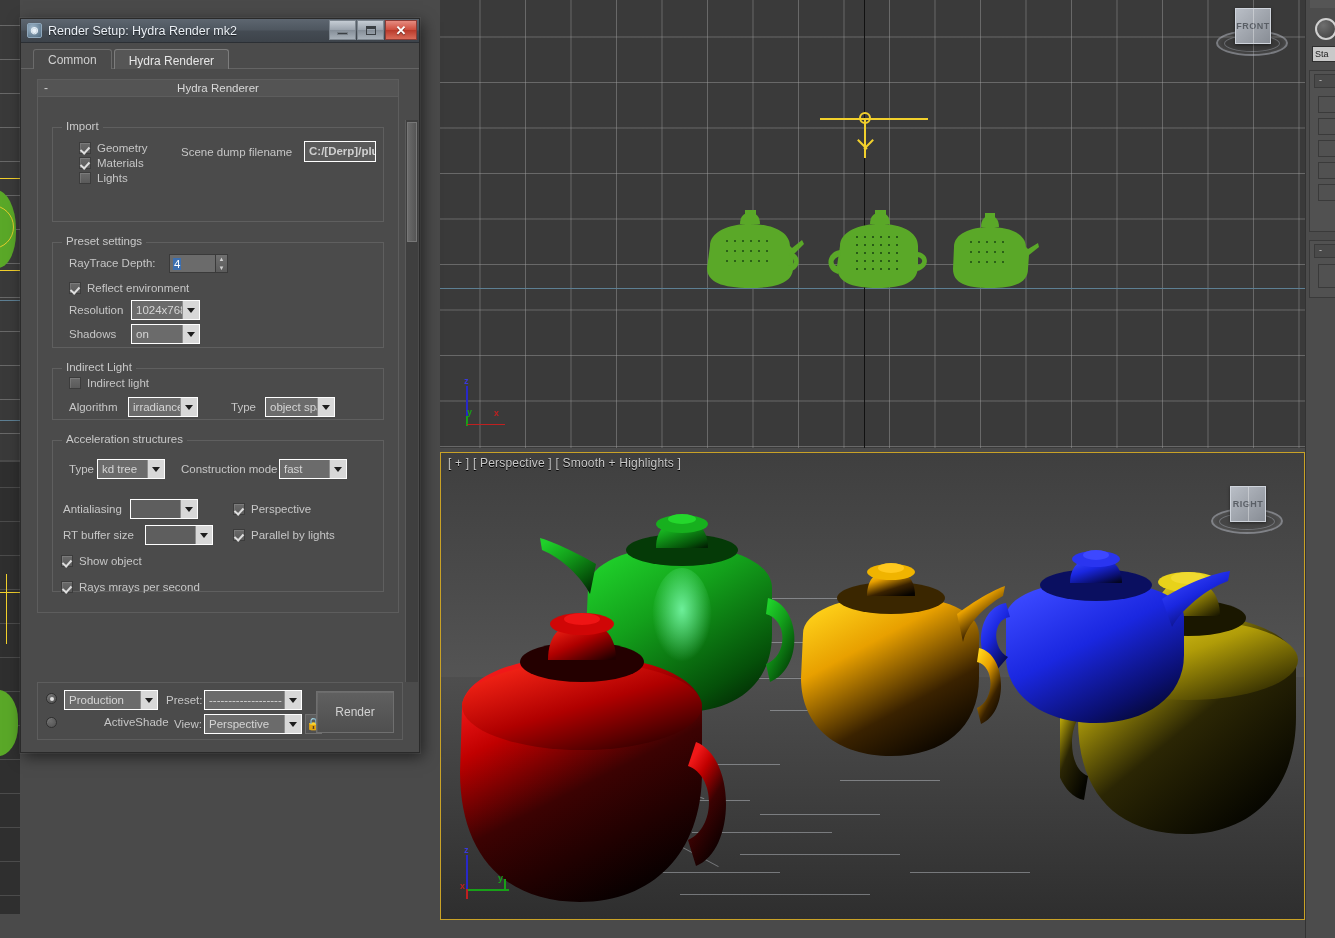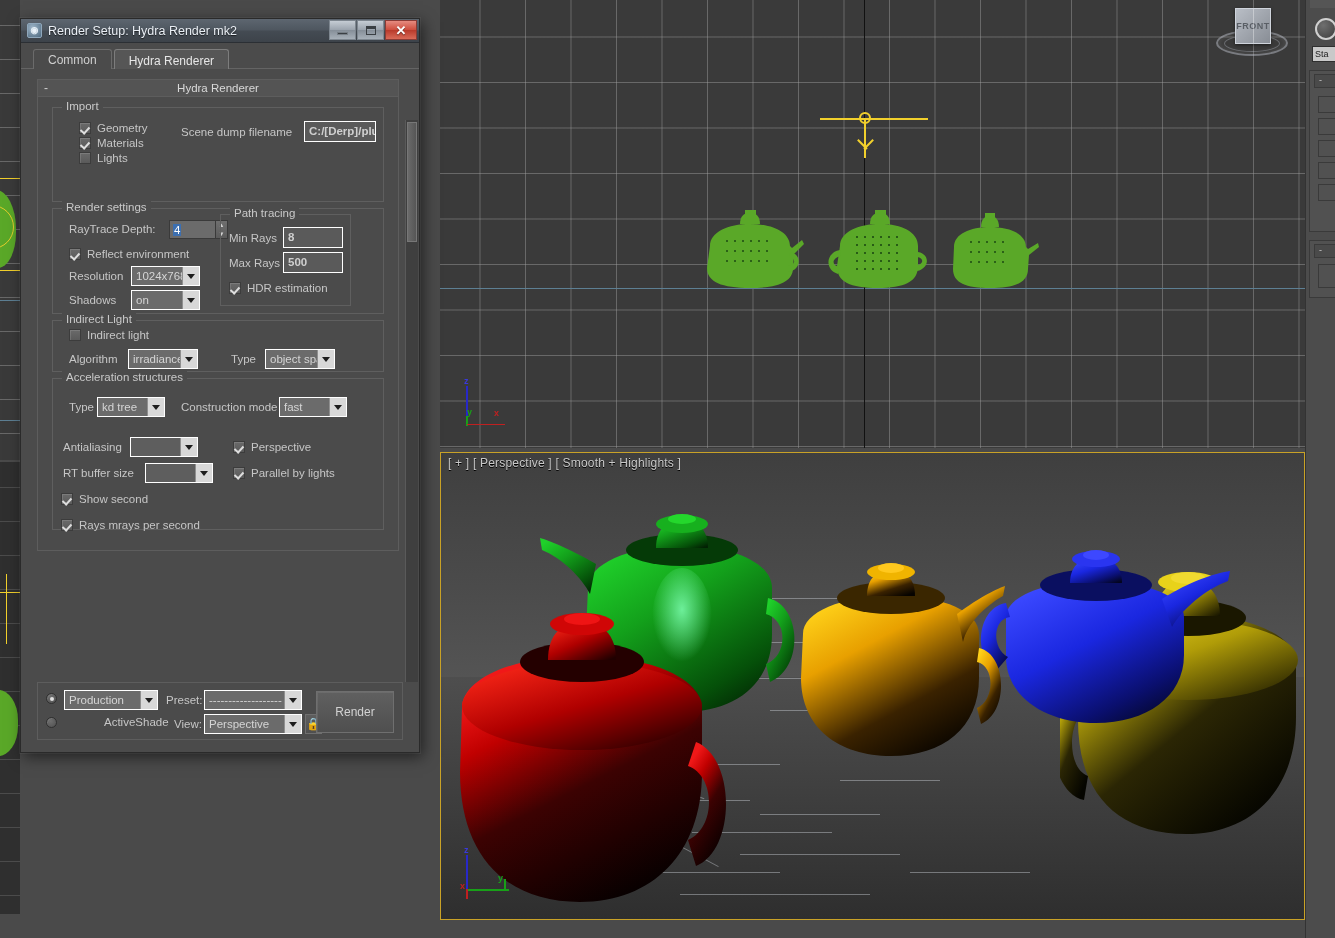--- a/index.html
+++ b/index.html
@@ -132,21 +132,21 @@
   .rollout-head {
     height:17px; background:#545454; border-bottom:1px solid #5d5d5d;
     display:flex; align-items:center; justify-content:center; position:relative;
     font-size:11.5px; color:#d9d9d9;
   }
   .rollout-head .minus { position:absolute; left:6px; top:1px; color:#cfcfcf; font-size:12px; }
   .rollout-body { position:relative; padding:10px 8px 14px 8px; }
 
   
   .group {
-    position:relative; border:1px solid #5f5f5f; margin:0 6px 6px 6px;
+    position:relative; border:1px solid #5f5f5f; margin:20px 6px 6px 6px;
     padding:14px 10px 10px 10px;
   }
   .group > .glabel {
     position:absolute; top:-8px; left:9px; padding:0 4px;
     background:#4b4b4b; color:#c9c9c9; font-size:11.5px; white-space:nowrap;
   }
   .lbl { color:#c6c6c6; font-size:11.5px; white-space:nowrap; }
 
   .cb { display:flex; align-items:center; cursor:default; }
   .cb .box {
@@ -556,20 +556,28 @@
     <div class="tripod" style="left:16px;top:395px;">
       <div style="position:absolute;left:10px;top:8px;width:2px;height:34px;background:#2828c8;"></div>
       <div class="tp-lbl" style="left:8px;top:-2px;color:#3a3ad8;">z</div>
       <div style="position:absolute;left:11px;top:42px;width:42px;height:2px;background:#18a018;"></div>
       <div style="position:absolute;left:48px;top:32px;width:2px;height:10px;background:#18a018;"></div>
       <div class="tp-lbl" style="left:42px;top:26px;color:#18a018;">y</div>
       <div style="position:absolute;left:10px;top:42px;width:2px;height:10px;background:#c02020;"></div>
       <div class="tp-lbl" style="left:4px;top:34px;color:#c02020;">x</div>
     </div>
 
+    <div class="viewcube" style="right:20px;top:28px;">
+      <div class="vc-ring"></div>
+      <div class="vc-ring2"></div>
+      <div class="vc-cube">
+        <span>RIGHT</span>
+        <div class="vc-seam"></div>
+      </div>
+    </div>
 
     <div class="vp-label">[ + ] [ Perspective ] [ Smooth + Highlights ]</div>
   </div>
   <div class="vp-border-active" style="left:440px;top:452px;width:865px;height:468px;"></div>
 
   <div style="position:absolute;left:440px;top:448px;width:865px;height:4px;background:#4a4a4a;"></div>
   <div style="position:absolute;left:440px;top:920px;width:865px;height:18px;background:#4a4a4a;"></div>
 
   <div class="cmdpanel">
     <div style="position:absolute;left:4px;top:0;width:26px;height:8px;background:#555;"></div>
@@ -647,21 +655,21 @@
               <div class="cb" style="margin-top:3px;">
                 <span class="box"></span>
                 <span class="t">Lights</span>
               </div>
             </div>
             <span class="lbl" style="position:absolute;left:128px;top:18px;">Scene dump filename</span>
             <div class="tfield" style="position:absolute;left:251px;top:13px;width:72px;">C:/[Derp]/plu</div>
           </div>
 
           <div class="group" style="height:106px;">
-            <span class="glabel">Render settings</span>
+            <span class="glabel">Preset settings</span>
 
             <span class="lbl" style="position:absolute;left:16px;top:14px;">RayTrace Depth:</span>
             <div class="spinfield" style="position:absolute;left:116px;top:11px;">
               <div class="sv">
                 <span class="sel">4</span>
               </div>
               <div class="spinner">
                 <i>▲</i>
                 <i>▼</i>
               </div>
@@ -677,31 +685,20 @@
               <span class="txt">1024x768</span>
               <span class="arrow"></span>
             </div>
 
             <span class="lbl" style="position:absolute;left:16px;top:85px;">Shadows</span>
             <div class="combo" style="position:absolute;left:78px;top:81px;width:69px;">
               <span class="txt">on</span>
               <span class="arrow"></span>
             </div>
 
-            <div class="group" style="position:absolute;left:167px;top:5px;width:131px;height:92px;margin:0;padding:0;">
-              <span class="glabel">Path tracing</span>
-              <span class="lbl" style="position:absolute;left:8px;top:17px;">Min Rays</span>
-              <div class="tfield" style="position:absolute;left:62px;top:12px;width:60px;">8</div>
-              <span class="lbl" style="position:absolute;left:8px;top:42px;">Max Rays</span>
-              <div class="tfield" style="position:absolute;left:62px;top:37px;width:60px;">500</div>
-              <div class="cb checked" style="position:absolute;left:8px;top:67px;">
-                <span class="box"></span>
-                <span class="t">HDR estimation</span>
-              </div>
-            </div>
           </div>
 
           <div class="group" style="height:52px;">
             <span class="glabel">Indirect Light</span>
             <div class="cb" style="position:absolute;left:16px;top:8px;">
               <span class="box"></span>
               <span class="t">Indirect light</span>
             </div>
             <span class="lbl" style="position:absolute;left:16px;top:32px;">Algorithm</span>
             <div class="combo" style="position:absolute;left:75px;top:28px;width:70px;">
@@ -744,21 +741,21 @@
             <div class="cb checked" style="position:absolute;left:180px;top:62px;">
               <span class="box"></span>
               <span class="t">Perspective</span>
             </div>
             <div class="cb checked" style="position:absolute;left:180px;top:88px;">
               <span class="box"></span>
               <span class="t">Parallel by lights</span>
             </div>
             <div class="cb checked" style="position:absolute;left:8px;top:114px;">
               <span class="box"></span>
-              <span class="t">Show second</span>
+              <span class="t">Show object</span>
             </div>
             <div class="cb checked" style="position:absolute;left:8px;top:140px;">
               <span class="box"></span>
               <span class="t">Rays mrays per second</span>
             </div>
           </div>
 
         </div>
       </div>
 

